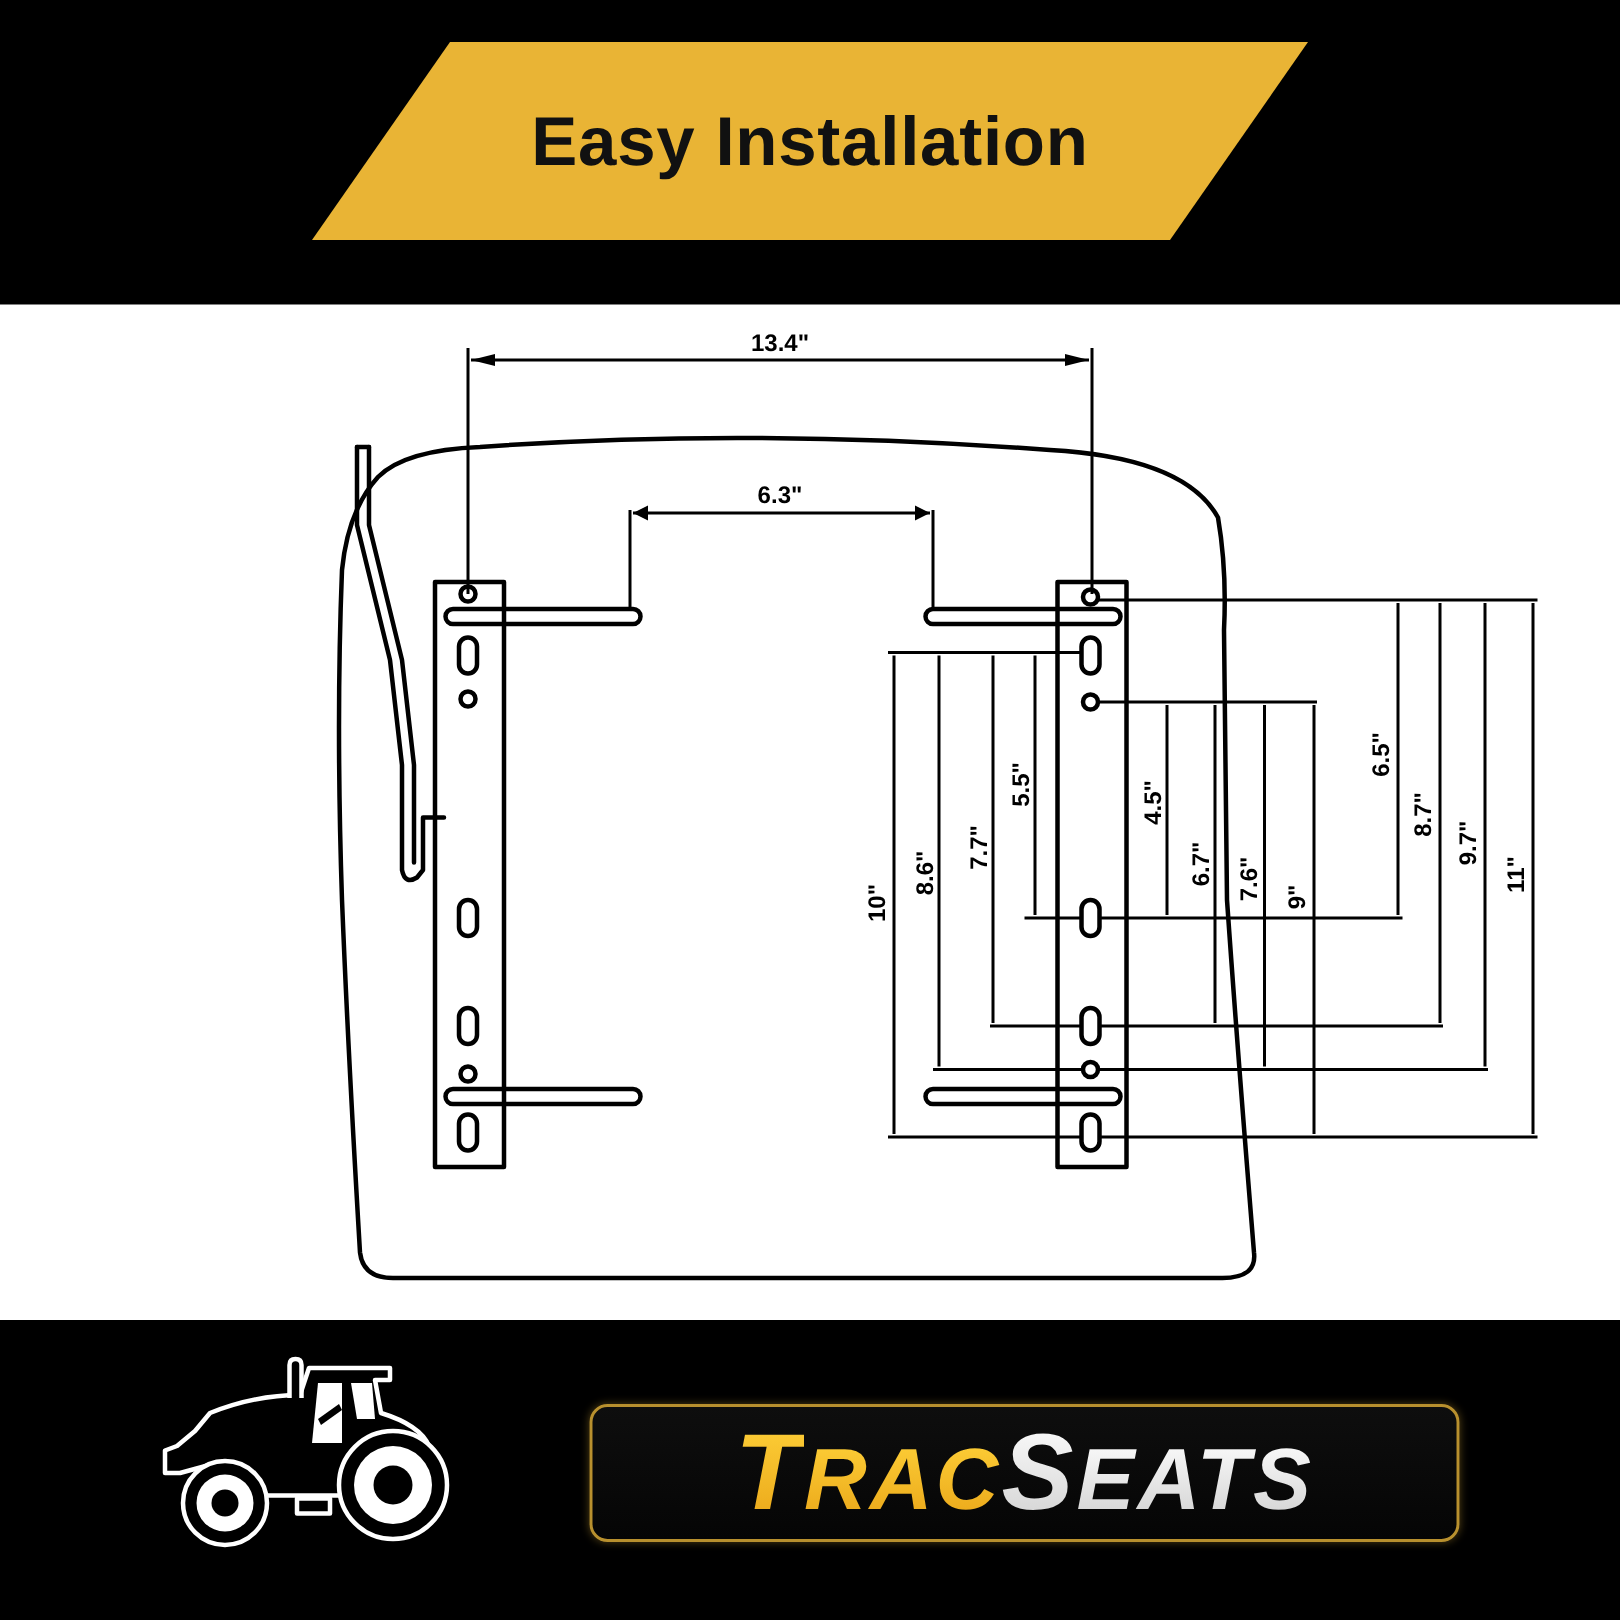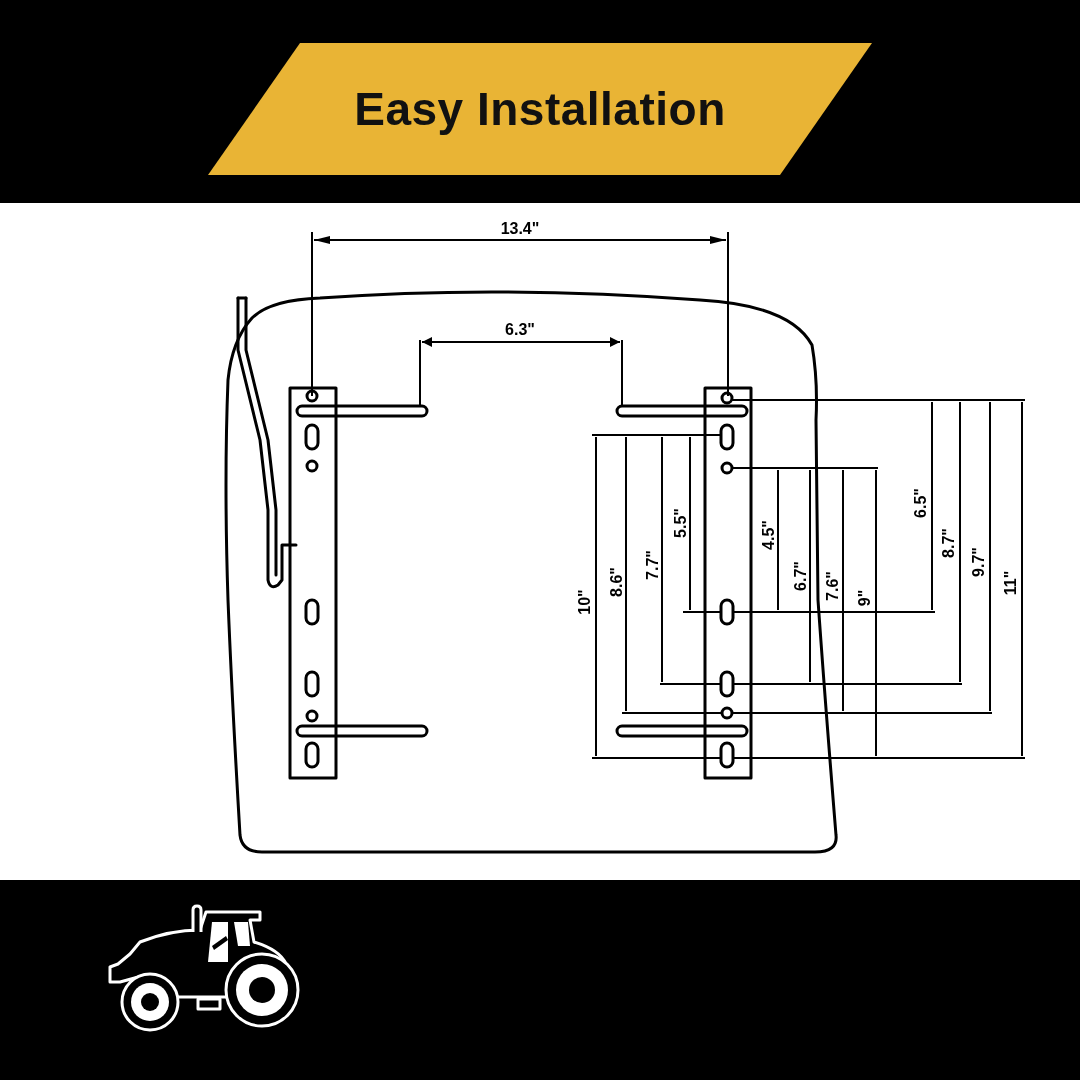--- a/index.html
+++ b/index.html
@@ -1,17 +1,17 @@
 <!DOCTYPE html>
 <html><head>
 <meta charset="utf-8">
 <style>
   html, body { margin: 0; padding: 0; background: #000; }
   body { width: 1080px; height: 1080px; position: relative; overflow: hidden; font-family: "Liberation Sans", sans-serif; }
-  .top-band { position: absolute; left: 0; top: 15px; width: 1080px; height: 225px; background: #000; }
+  .top-band { position: absolute; left: 0; top: 0; width: 1080px; height: 225px; background: #000; }
   .banner { position: absolute; left: 0; top: 0; width: 1080px; height: 203px; }
   .banner-title { position: absolute; left: 208px; top: 28px; width: 664px; height: 132px; display: flex; align-items: center; justify-content: center; font-weight: bold; font-size: 46px; color: #111; letter-spacing: 0.5px; }
   .diagram-area { position: absolute; left: 0; top: 203px; width: 1080px; height: 677px; background: #fff; }
   .diagram-svg { position: absolute; left: 0; top: 0; }
   .dim-label { font-family: "Liberation Sans", sans-serif; font-weight: bold; font-size: 16px; fill: #000; }
   .bottom-band { position: absolute; left: 0; top: 880px; width: 1080px; height: 200px; background: #000; }
   .logo-box { position: absolute; left: 393px; top: 56px; width: 576px; height: 88px; border-radius: 12px; border: 2px solid #b8902e; background: linear-gradient(180deg, #0e0e0e 0%, #050505 100%); box-shadow: 0 0 6px rgba(230,180,60,0.35); display: flex; align-items: center; justify-content: center; }
   .logo-text { font-family: "Liberation Sans", sans-serif; font-weight: bold; font-style: italic; font-size: 72px; letter-spacing: 2px; line-height: 1; }
   .logo-trac { color: #f0b31c; background: linear-gradient(180deg, #ffd23a 0%, #e9a417 100%); -webkit-background-clip: text; background-clip: text; -webkit-text-fill-color: transparent; }
   .logo-seats { color: #f2f2f2; background: linear-gradient(180deg, #ffffff 0%, #cfcfcf 100%); -webkit-background-clip: text; background-clip: text; -webkit-text-fill-color: transparent; }
@@ -146,13 +146,18 @@
       <path d="M112,20 L128,20 L128,60 L108,60 Z"></path>
       <path d="M134,20 L148,20 L150,44 L138,44 Z"></path>
     </g>
     <g fill="#000">
       <circle cx="162" cy="88" r="13"></circle>
       <circle cx="50" cy="100" r="9"></circle>
       <path d="M112,44 L126,34 L128,38 L114,48 Z"></path>
     </g>
   </svg>
 
+  <div class="logo-box">
+    <span class="logo-text">
+      <span class="logo-trac">T</span><span class="logo-trac small-cap">RAC</span><span class="logo-seats">S</span><span class="logo-seats small-cap">EATS</span>
+    </span>
+  </div>
 </div>
 
 </body></html>

